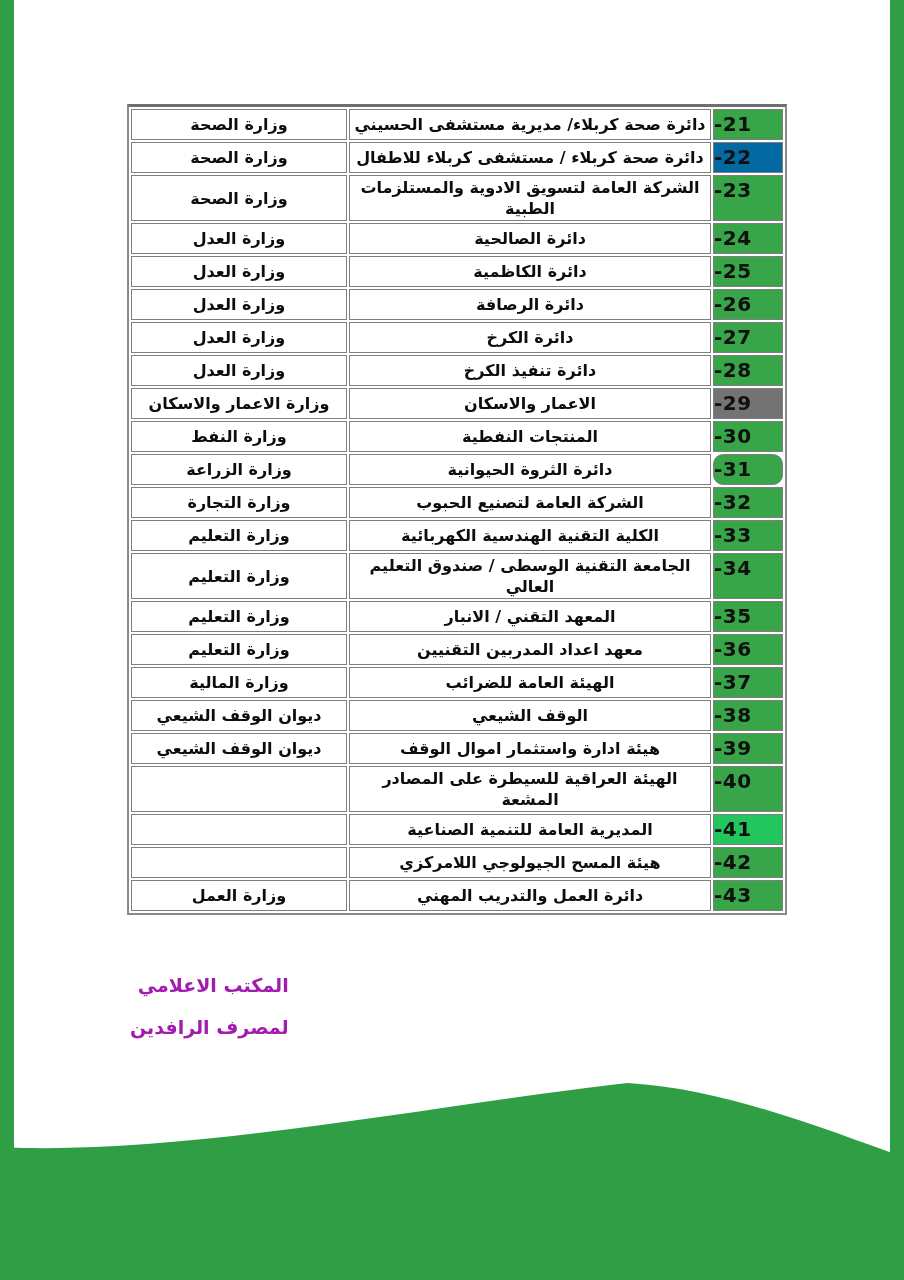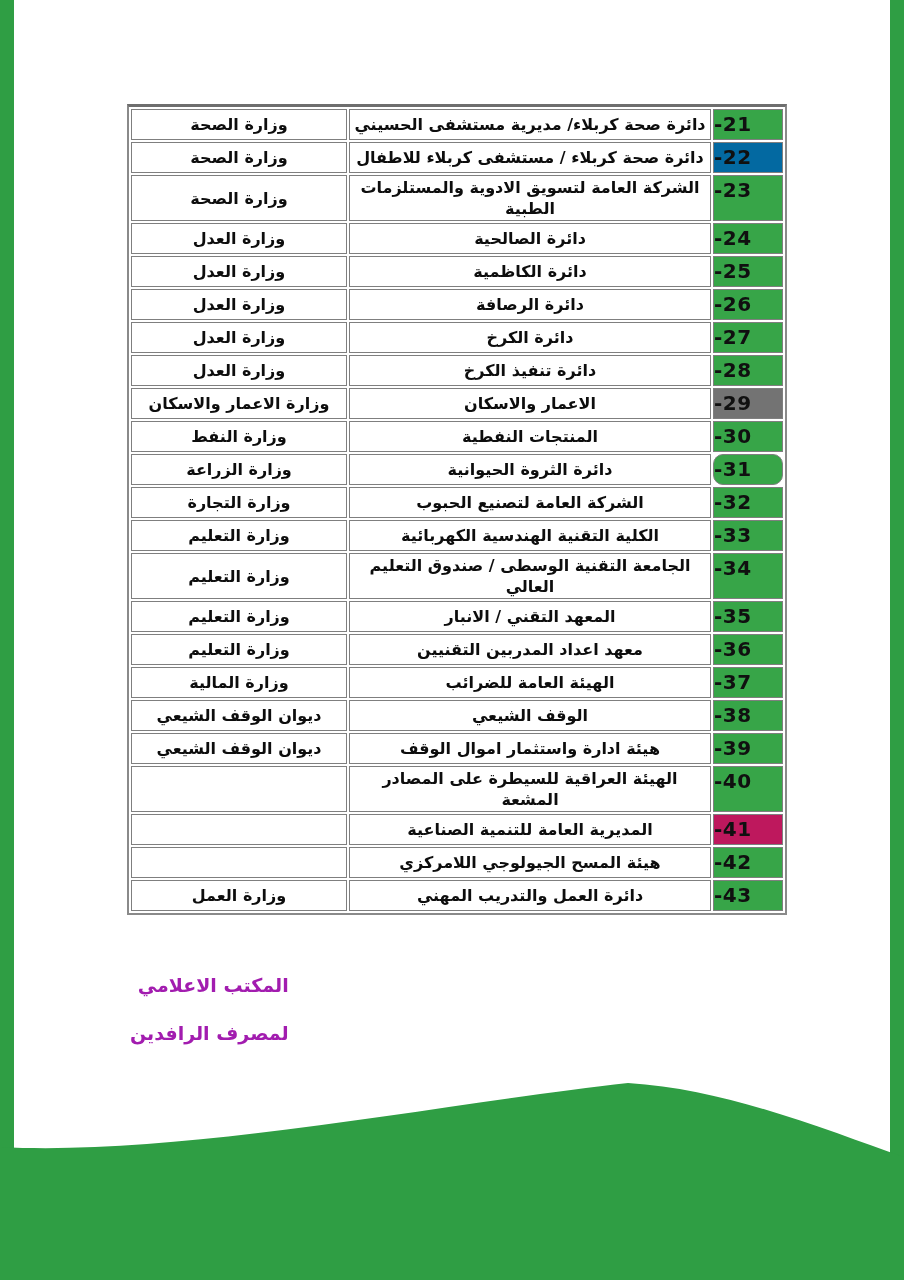--- a/index.html
+++ b/index.html
@@ -30,21 +30,21 @@
     direction:ltr; text-align:left; padding-right:9px; padding-left:0;
     font-size:20px; line-height:26px; vertical-align:top; letter-spacing:0.5px;
     color:#101010;
   }
   td.entity   { }
   td.ministry { }
 
   
   .note { position:absolute; left:130px; top:974px; direction:rtl; text-align:right; color:#a21caf; }
   .note div { font-size:19px; font-weight:bold; line-height:22px; }
-  .note .l2 { margin-top:26px;text-align:center; }
+  .note .l2 { margin-top:20px;text-align:center; }
 
   
   .footer { position:absolute; left:0; bottom:0; width:904px; height:205px; }
   .footer svg.wave { position:absolute; left:0; top:0; width:904px; height:205px; display:block; }
 </style>
 </head>
 <body>
 
 <div class="page">
 
@@ -152,21 +152,21 @@
       <td class="num" style="background: rgb(55, 165, 72);">-39</td>
       <td class="entity">هيئة ادارة واستثمار اموال الوقف</td>
       <td class="ministry">ديوان الوقف الشيعي</td>
     </tr>
         <tr>
       <td class="num" style="background: rgb(55, 165, 72);">-40</td>
       <td class="entity">الهيئة العراقية للسيطرة على المصادر المشعة</td>
       <td class="ministry"></td>
     </tr>
         <tr>
-      <td class="num" style="background: #be185d;">-41</td>
+      <td class="num" style="background: #22c55e;">-41</td>
       <td class="entity">المديرية العامة للتنمية الصناعية</td>
       <td class="ministry"></td>
     </tr>
         <tr>
       <td class="num" style="background: rgb(55, 165, 72);">-42</td>
       <td class="entity">هيئة المسح الجيولوجي اللامركزي</td>
       <td class="ministry"></td>
     </tr>
         <tr>
       <td class="num" style="background: rgb(55, 165, 72);">-43</td>

